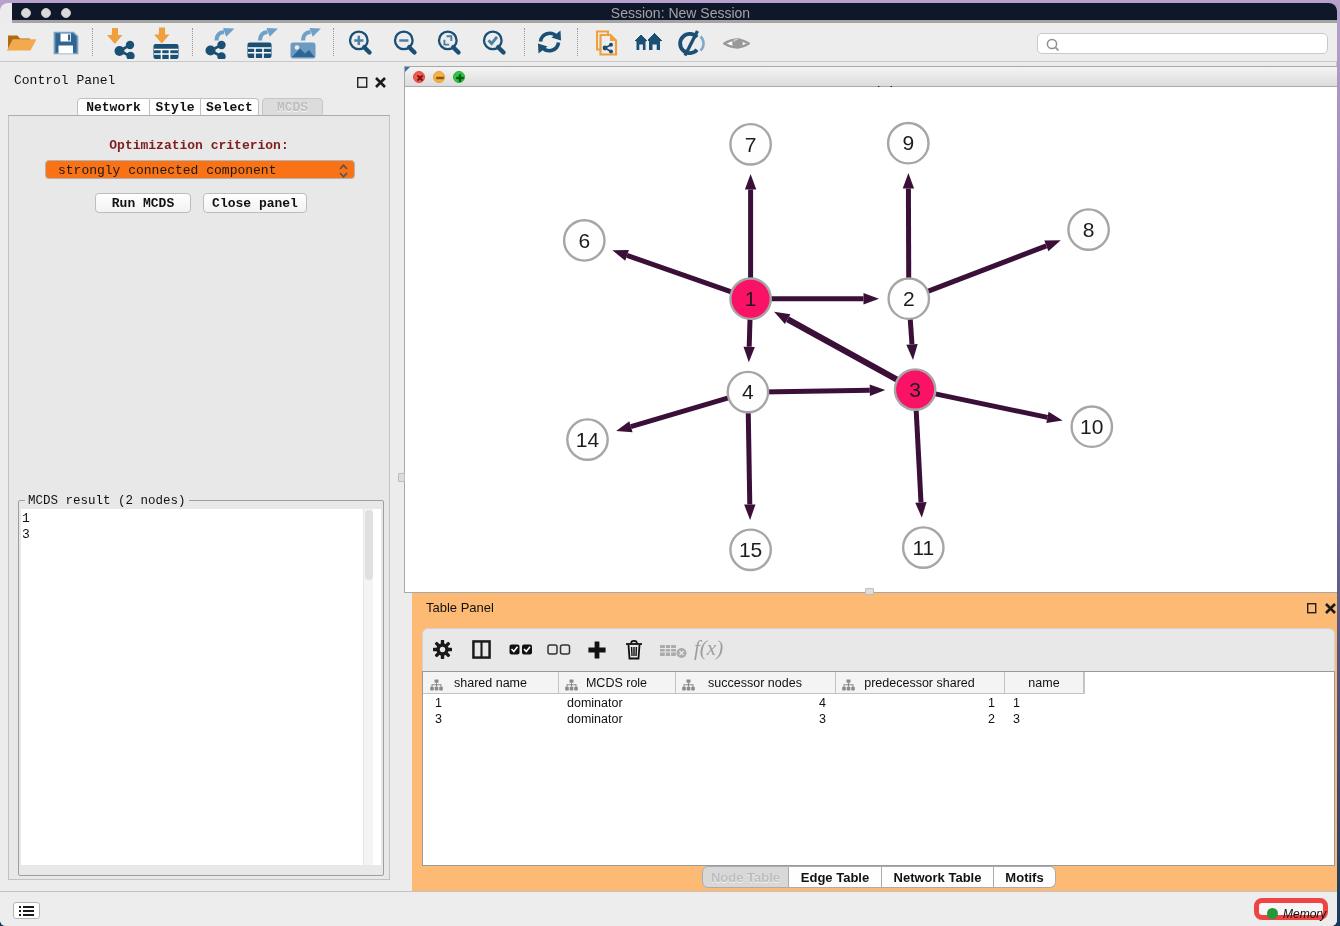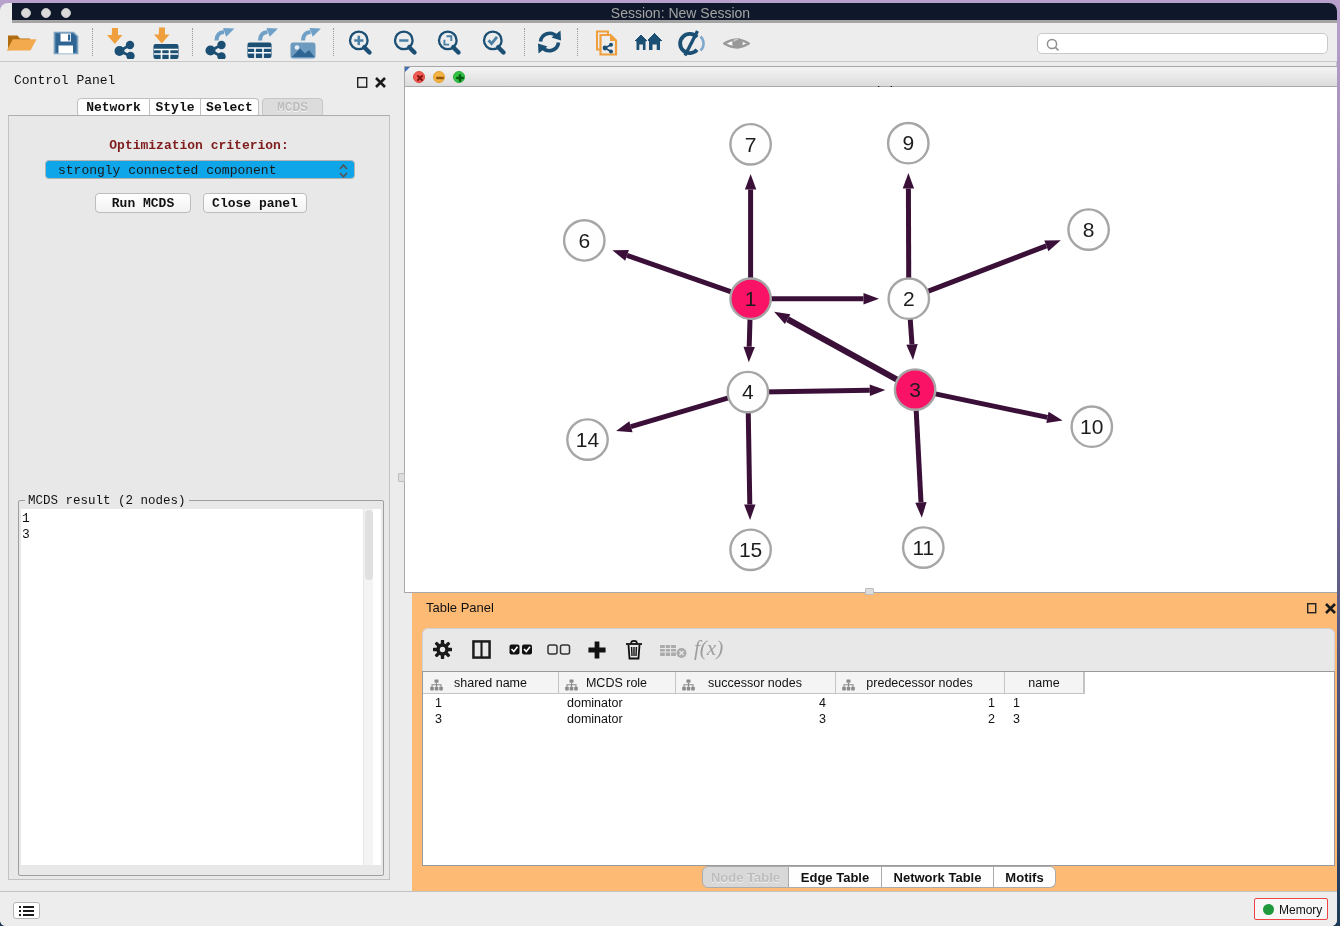--- a/index.html
+++ b/index.html
@@ -184,21 +184,21 @@
       </svg>
     <svg class="abs" style="left:374px;top:14px;" width="13" height="13" viewBox="0 0 13 13">
         <path d="M2,2 L11,11 M11,2 L2,11" stroke="#1A1A1A" stroke-width="2.6"></path>
       </svg>
     <div class="tab" style="left:77px;width:73px;border-radius:4px 0 0 4px;">Network</div>
     <div class="tab" style="left:150px;width:51px;border-left:none;">Style</div>
     <div class="tab" style="left:201px;width:58px;border-left:none;border-radius:0 4px 4px 0;">Select</div>
     <div class="tab" style="left:262px;width:61px;background:#DCDCDC;border-color:#C6C6C6;border-radius:4px;color:#BDBDBD;text-shadow:0 1px 0 #F5F5F5;">MCDS</div>
     <div id="cp-content">
       <div class="abs" style="left:0;top:22px;width:100%;text-align:center;font-size:13px;font-weight:bold;color:#7f1d1d;">Optimization criterion:</div>
-      <div class="abs" style="left:36px;top:44px;width:310px;height:19px;background:#0ea5e9;border:1px solid #B3B3B3;border-radius:4px;">
+      <div class="abs" style="left:36px;top:44px;width:310px;height:19px;background:#f97316;border:1px solid #B3B3B3;border-radius:4px;">
         <div class="abs" style="left:12px;top:2px;font-size:13px;color:#1A1A1A;">strongly connected component</div>
         <svg class="abs" style="right:5px;top:2.5px;" width="11" height="14" viewBox="0 0 11 14">
           <path d="M2,5 L5.5,1.2 L9,5" fill="none" stroke="#555" stroke-width="1.7"></path>
           <path d="M2,9 L5.5,12.8 L9,9" fill="none" stroke="#555" stroke-width="1.7"></path>
         </svg>
       </div>
       <div class="btn" style="left:86px;top:77px;width:96px;height:20px;line-height:19px;">Run MCDS</div>
       <div class="btn" style="left:194px;top:77px;width:104px;height:20px;line-height:19px;">Close panel</div>
       <div class="abs" style="left:9px;top:384px;width:366px;height:376px;border:1px solid #9E9E9E;border-radius:2px;">
         <div class="abs" style="left:6px;top:-7px;font-size:12.5px;color:#111;background:#E8E8E8;padding:0 3px;">MCDS result (2 nodes)</div>
@@ -396,21 +396,21 @@
         <div class="abs" style="left:412px;top:0;width:169px;height:22px;">
             <div class="abs" style="left:7px;top:5px;"><svg width="13" height="12" viewBox="0 0 13 12">
                 <g fill="#8A8A8A">
                   <rect x="4.5" y="0.5" width="4" height="3.2" rx="0.6"></rect>
                   <rect x="0.2" y="7.8" width="3.6" height="3.6" rx="0.6"></rect>
                   <rect x="4.7" y="7.8" width="3.6" height="3.6" rx="0.6"></rect>
                   <rect x="9.2" y="7.8" width="3.6" height="3.6" rx="0.6"></rect>
                 </g>
                 <path d="M6.5,3.7 L6.5,7.8 M2,7.8 L2,5.7 L11,5.7 L11,7.8" stroke="#8A8A8A" stroke-width="1.1" fill="none"></path>
               </svg></div>
-            <div class="abs" style="left:0;top:4px;width:100%;text-align:center;font-size:12.5px;color:#111;">predecessor nodes</div>
+            <div class="abs" style="left:0;top:4px;width:100%;text-align:center;font-size:12.5px;color:#111;">predecessor shared</div>
           </div>
         <div class="abs" style="left:581px;top:0;width:80px;height:22px;">
             <div class="abs" style="left:0;top:4px;width:100%;text-align:center;font-size:12.5px;color:#111;">name</div>
           </div>
         <div class="th-sep" style="left:135px;"></div>
         <div class="th-sep" style="left:252px;"></div>
         <div class="th-sep" style="left:412px;"></div>
         <div class="th-sep" style="left:581px;"></div>
         <div class="th-sep" style="left:661px;"></div>
       </div>
@@ -442,18 +442,18 @@
         <g fill="#1A1A1A">
             <rect x="0" y="0" width="2" height="2"></rect>
             <rect x="0" y="4" width="2" height="2"></rect>
             <rect x="0" y="8" width="2" height="2"></rect>
         <rect x="4" y="0" width="11" height="2"></rect>
             <rect x="4" y="4" width="11" height="2"></rect>
             <rect x="4" y="8" width="11" height="2"></rect>
           </g>
       </svg>
     </div>
-    <div class="abs" style="left:1254px;top:6px;width:74px;height:22px;background:#F7F7F7;border:1px solid #ef4444;border-radius:2px;">
+    <div class="abs" style="left:1254px;top:6px;width:74px;height:22px;background:#F7F7F7;border:5px solid #ef4444;border-radius:8px;font-style:italic;">
       <div class="abs" style="left:8px;top:5px;width:11px;height:11px;border-radius:50%;background:#1E9A3C;"></div>
       <div class="abs" style="left:24px;top:4px;font-size:12px;color:#111;">Memory</div>
     </div>
   </div>
 </div>
 
 </body></html>

